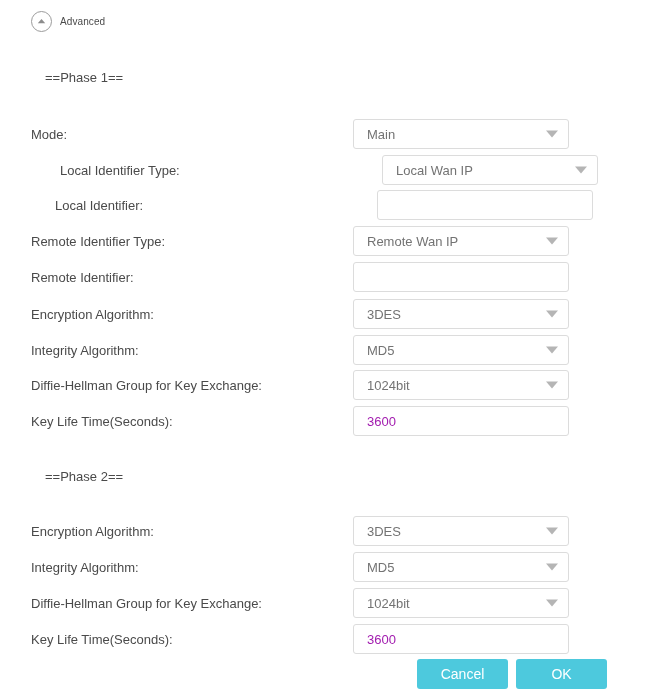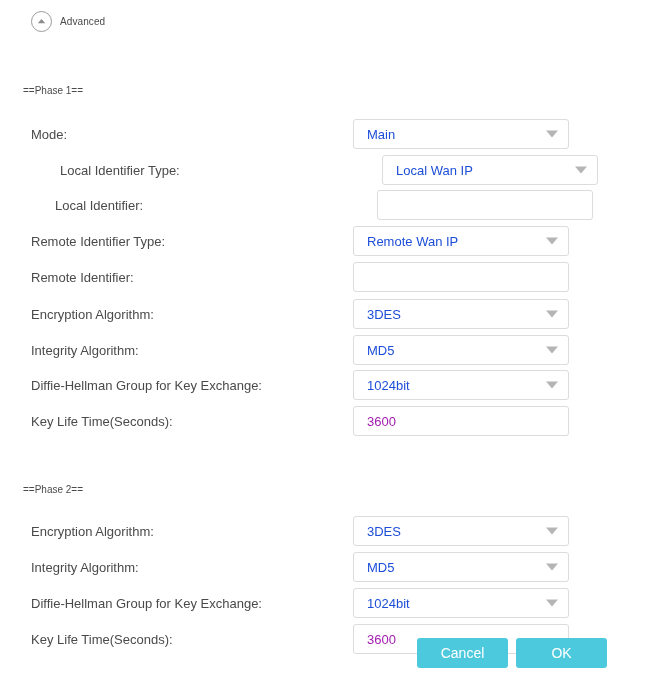--- a/index.html
+++ b/index.html
@@ -42,26 +42,25 @@
   .advanced-label {
     font-size: 10px;
     color: #4a4a4a;
     letter-spacing: .1px;
     line-height: 1;
   }
 
   
   .section-title {
     position: absolute;
-    left: 23px;
-    font-size: 10px;
+    left: 45px;
+    font-size: 13px;
     color: #4a4a4a;
     line-height: 1;
     white-space: nowrap;
-    margin-top: 15px;
   }
   #phase1-title { top: 71px; }
   #phase2-title { top: 470px; }
 
   
   .form-row {
     position: absolute;
     left: 31px;
     width: 538px;
     height: 30px;
@@ -88,42 +87,42 @@
     background: #ffffff;
     border: 1px solid #dcdcdc;
     border-radius: 3px;
   }
   .control .value {
     position: absolute;
     left: 13px;
     top: 50%;
     transform: translateY(-50%);
     font-size: 13px;
-    color: #1d4ed8;
+    color: #737373;
     line-height: 1;
     white-space: nowrap;
   }
   .select .caret {
     position: absolute;
     right: 10px;
     top: 50%;
     transform: translateY(-50%);
     width: 0;
     height: 0;
     border-left: 6px solid transparent;
     border-right: 6px solid transparent;
     border-top: 7px solid #b5b5b5;
   }
   .textbox .value { color: #a21caf; }
 
   
   .footer {
     position: absolute;
     left: 0;
-    top: 638px;
+    top: 659px;
     width: 649px;
     height: 16px;
   }
   .btn {
     position: absolute;
     top: 0;
     width: 91px;
     height: 30px;
     border: none;
     border-radius: 3px;

